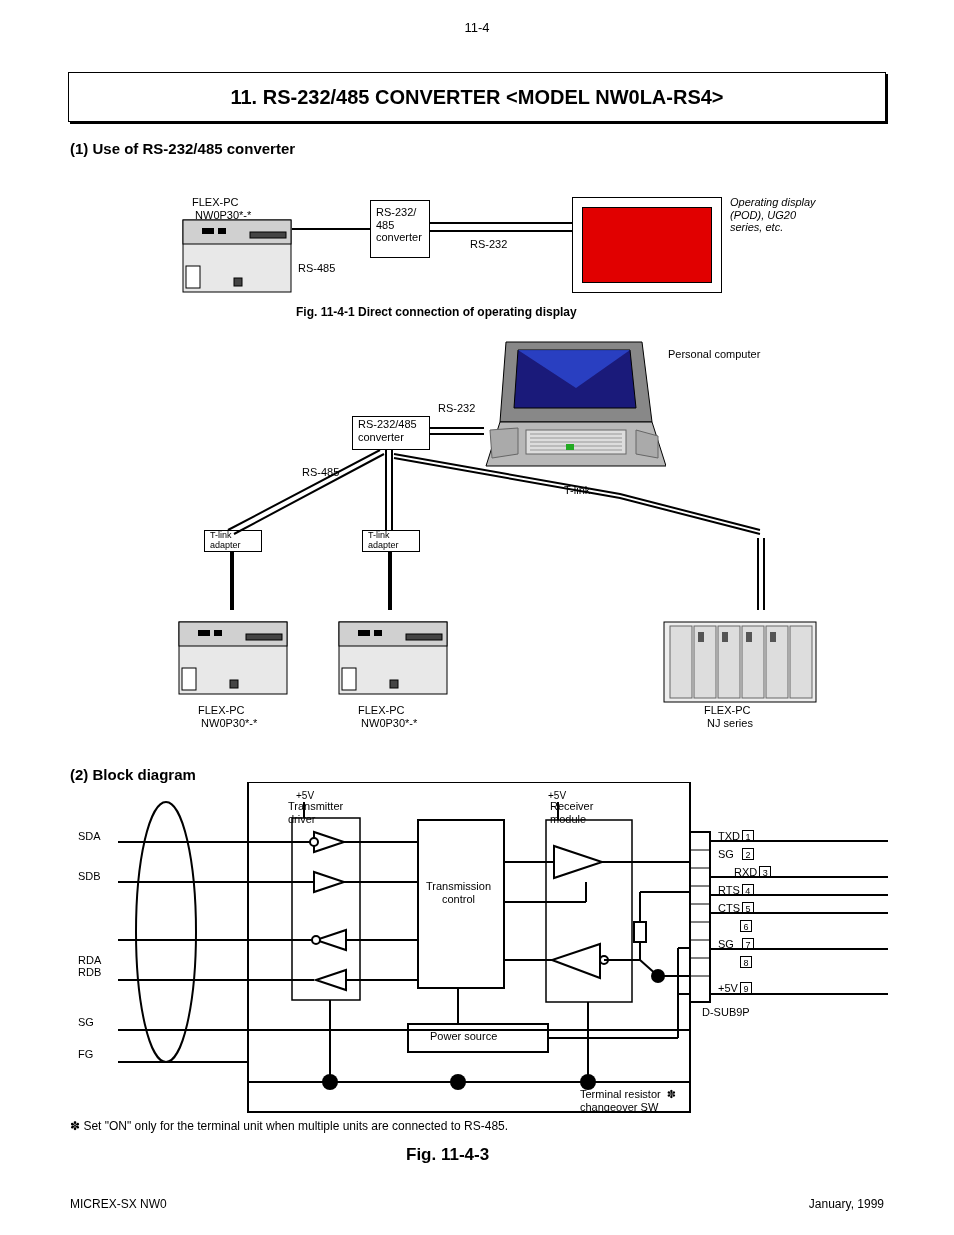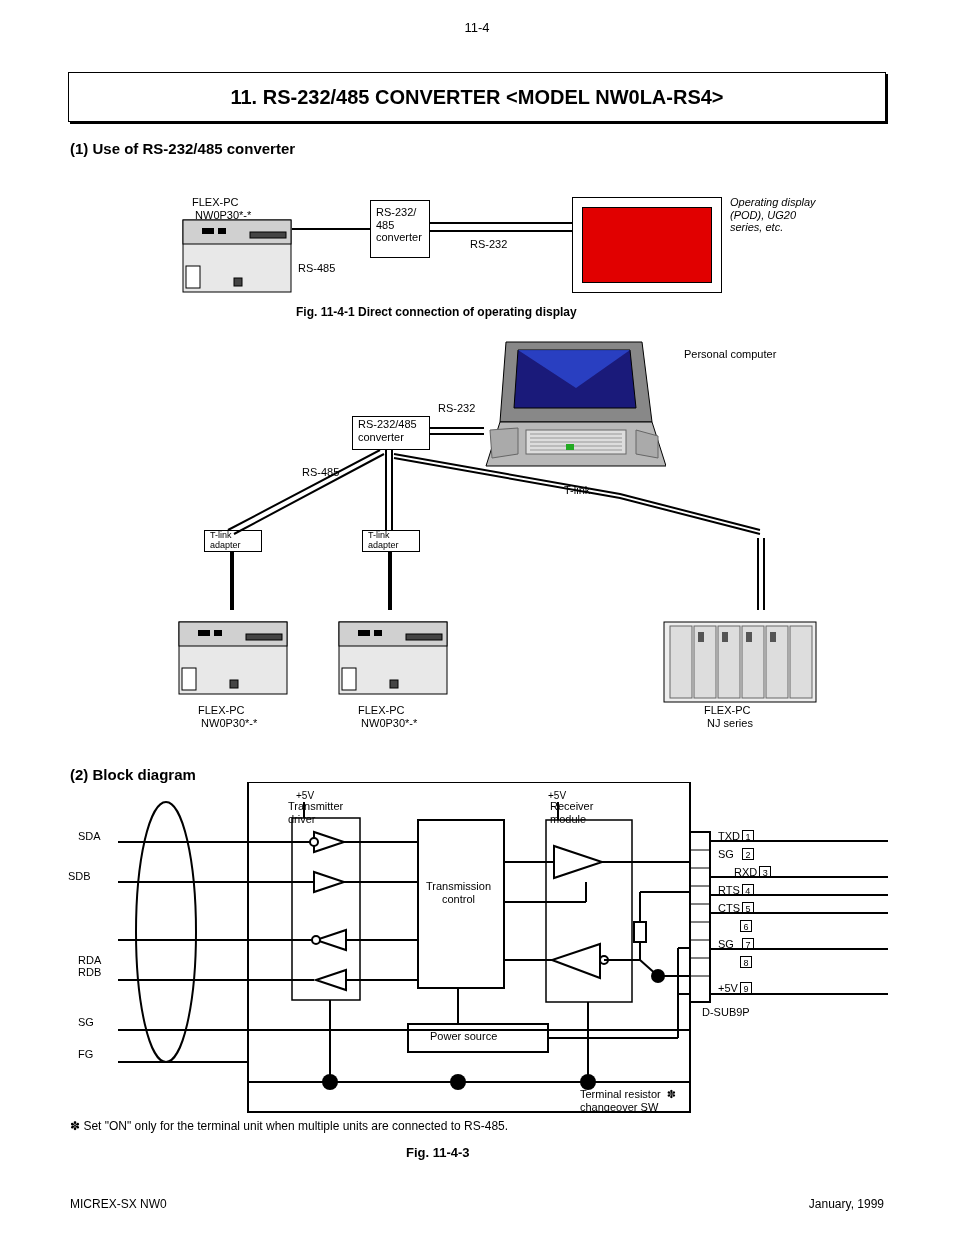--- a/index.html
+++ b/index.html
@@ -115,21 +115,21 @@
     <line x1="64" y1="96" x2="156" y2="96"></line>
         <line x1="64" y1="100" x2="156" y2="100"></line>
     <line x1="64" y1="104" x2="156" y2="104"></line>
         <line x1="64" y1="108" x2="156" y2="108"></line>
     <line x1="64" y1="112" x2="156" y2="112"></line>
   </g>
   <rect x="100" y="106" width="8" height="6" fill="#2a2"></rect>
   <polygon points="170,92 192,98 192,120 170,116" fill="#aaa" stroke="#666"></polygon>
   <polygon points="24,92 52,90 52,116 26,120" fill="#aaa" stroke="#666"></polygon>
 </svg>
-<div class="label" style="top:348px; left:684px;">Personal computer</div>
+<div class="label" style="top:348px; left:668px;">Personal computer</div>
 
 <div style="position:absolute; top:416px; left:352px; width:78px; height:34px; border:1.5px solid #000;"></div>
 <div class="label" style="top:418px; left:358px;">RS-232/485
 converter</div>
 <div class="label" style="top:402px; left:438px;">RS-232</div>
 
 <svg width="60" height="20" style="position:absolute; top:424px; left:430px;">
   <line x1="0" y1="4" x2="54" y2="4" stroke="#000" stroke-width="2"></line>
   <line x1="0" y1="10" x2="54" y2="10" stroke="#000" stroke-width="2"></line>
 </svg>
@@ -292,21 +292,21 @@
 
   <line x1="560" y1="248" x2="560" y2="166" stroke="#000" stroke-width="2"></line>
 
   <line x1="430" y1="256" x2="560" y2="256" stroke="#000" stroke-width="2"></line>
   <line x1="560" y1="256" x2="560" y2="212" stroke="#000" stroke-width="2"></line>
   <line x1="560" y1="212" x2="572" y2="212" stroke="#000" stroke-width="2"></line>
   <line x1="560" y1="166" x2="572" y2="166" stroke="#000" stroke-width="2"></line>
 </svg>
 
 <div class="label" style="top:830px; left:78px;">SDA</div>
-<div class="label" style="top:870px; left:68px;">SDB</div>
+<div class="label" style="top:870px; left:78px;">SDB</div>
 <div class="label" style="top:926px; left:78px;margin-top:28px;">RDA</div>
 <div class="label" style="top:966px; left:78px;">RDB</div>
 <div class="label" style="top:1016px; left:78px;">SG</div>
 <div class="label" style="top:1048px; left:78px;">FG</div>
 
 <div class="label" style="top:800px; left:288px;">Transmitter
 driver</div>
 <div class="label" style="top:800px; left:550px;">Receiver
 module</div>
 <div class="label" style="top:880px; left:426px; text-align:center;">Transmission
@@ -323,18 +323,18 @@
 <div class="label" style="top:920px; left:740px;"><span style="display:inline-block;border:1px solid #000;width:12px;height:12px;line-height:12px;text-align:center;font-size:9px;">6</span></div>
 <div class="label" style="top:938px; left:718px;">SG<span style="display:inline-block;border:1px solid #000;width:12px;height:12px;line-height:12px;text-align:center;margin-left:8px;font-size:9px;">7</span></div>
 <div class="label" style="top:956px; left:740px;"><span style="display:inline-block;border:1px solid #000;width:12px;height:12px;line-height:12px;text-align:center;font-size:9px;">8</span></div>
 <div class="label" style="top:982px; left:718px;">+5V<span style="display:inline-block;border:1px solid #000;width:12px;height:12px;line-height:12px;text-align:center;margin-left:2px;font-size:9px;">9</span></div>
 <div class="label" style="top:1006px; left:702px;">D-SUB9P</div>
 
 <div class="label" style="top:1088px; left:580px; font-size:11px;">Terminal resistor  ✽
 changeover SW</div>
 
 <div class="body-text" style="top:1118px; left:70px; font-size:12px;">✽ Set "ON" only for the terminal unit when multiple units are connected to RS-485.</div>
-<div class="body-text" style="top:1144px; left:406px; font-weight:bold; font-size:13px;">Fig. 11-4-3</div>
+<div class="body-text" style="top:1144px; left:406px; font-weight:bold; font-size:17px;">Fig. 11-4-3</div>
 
 <div class="footer" style="left:70px;">MICREX-SX NW0</div>
 <div class="footer" style="right:70px;">January, 1999</div>
 
 </div>
 
 </body></html>

